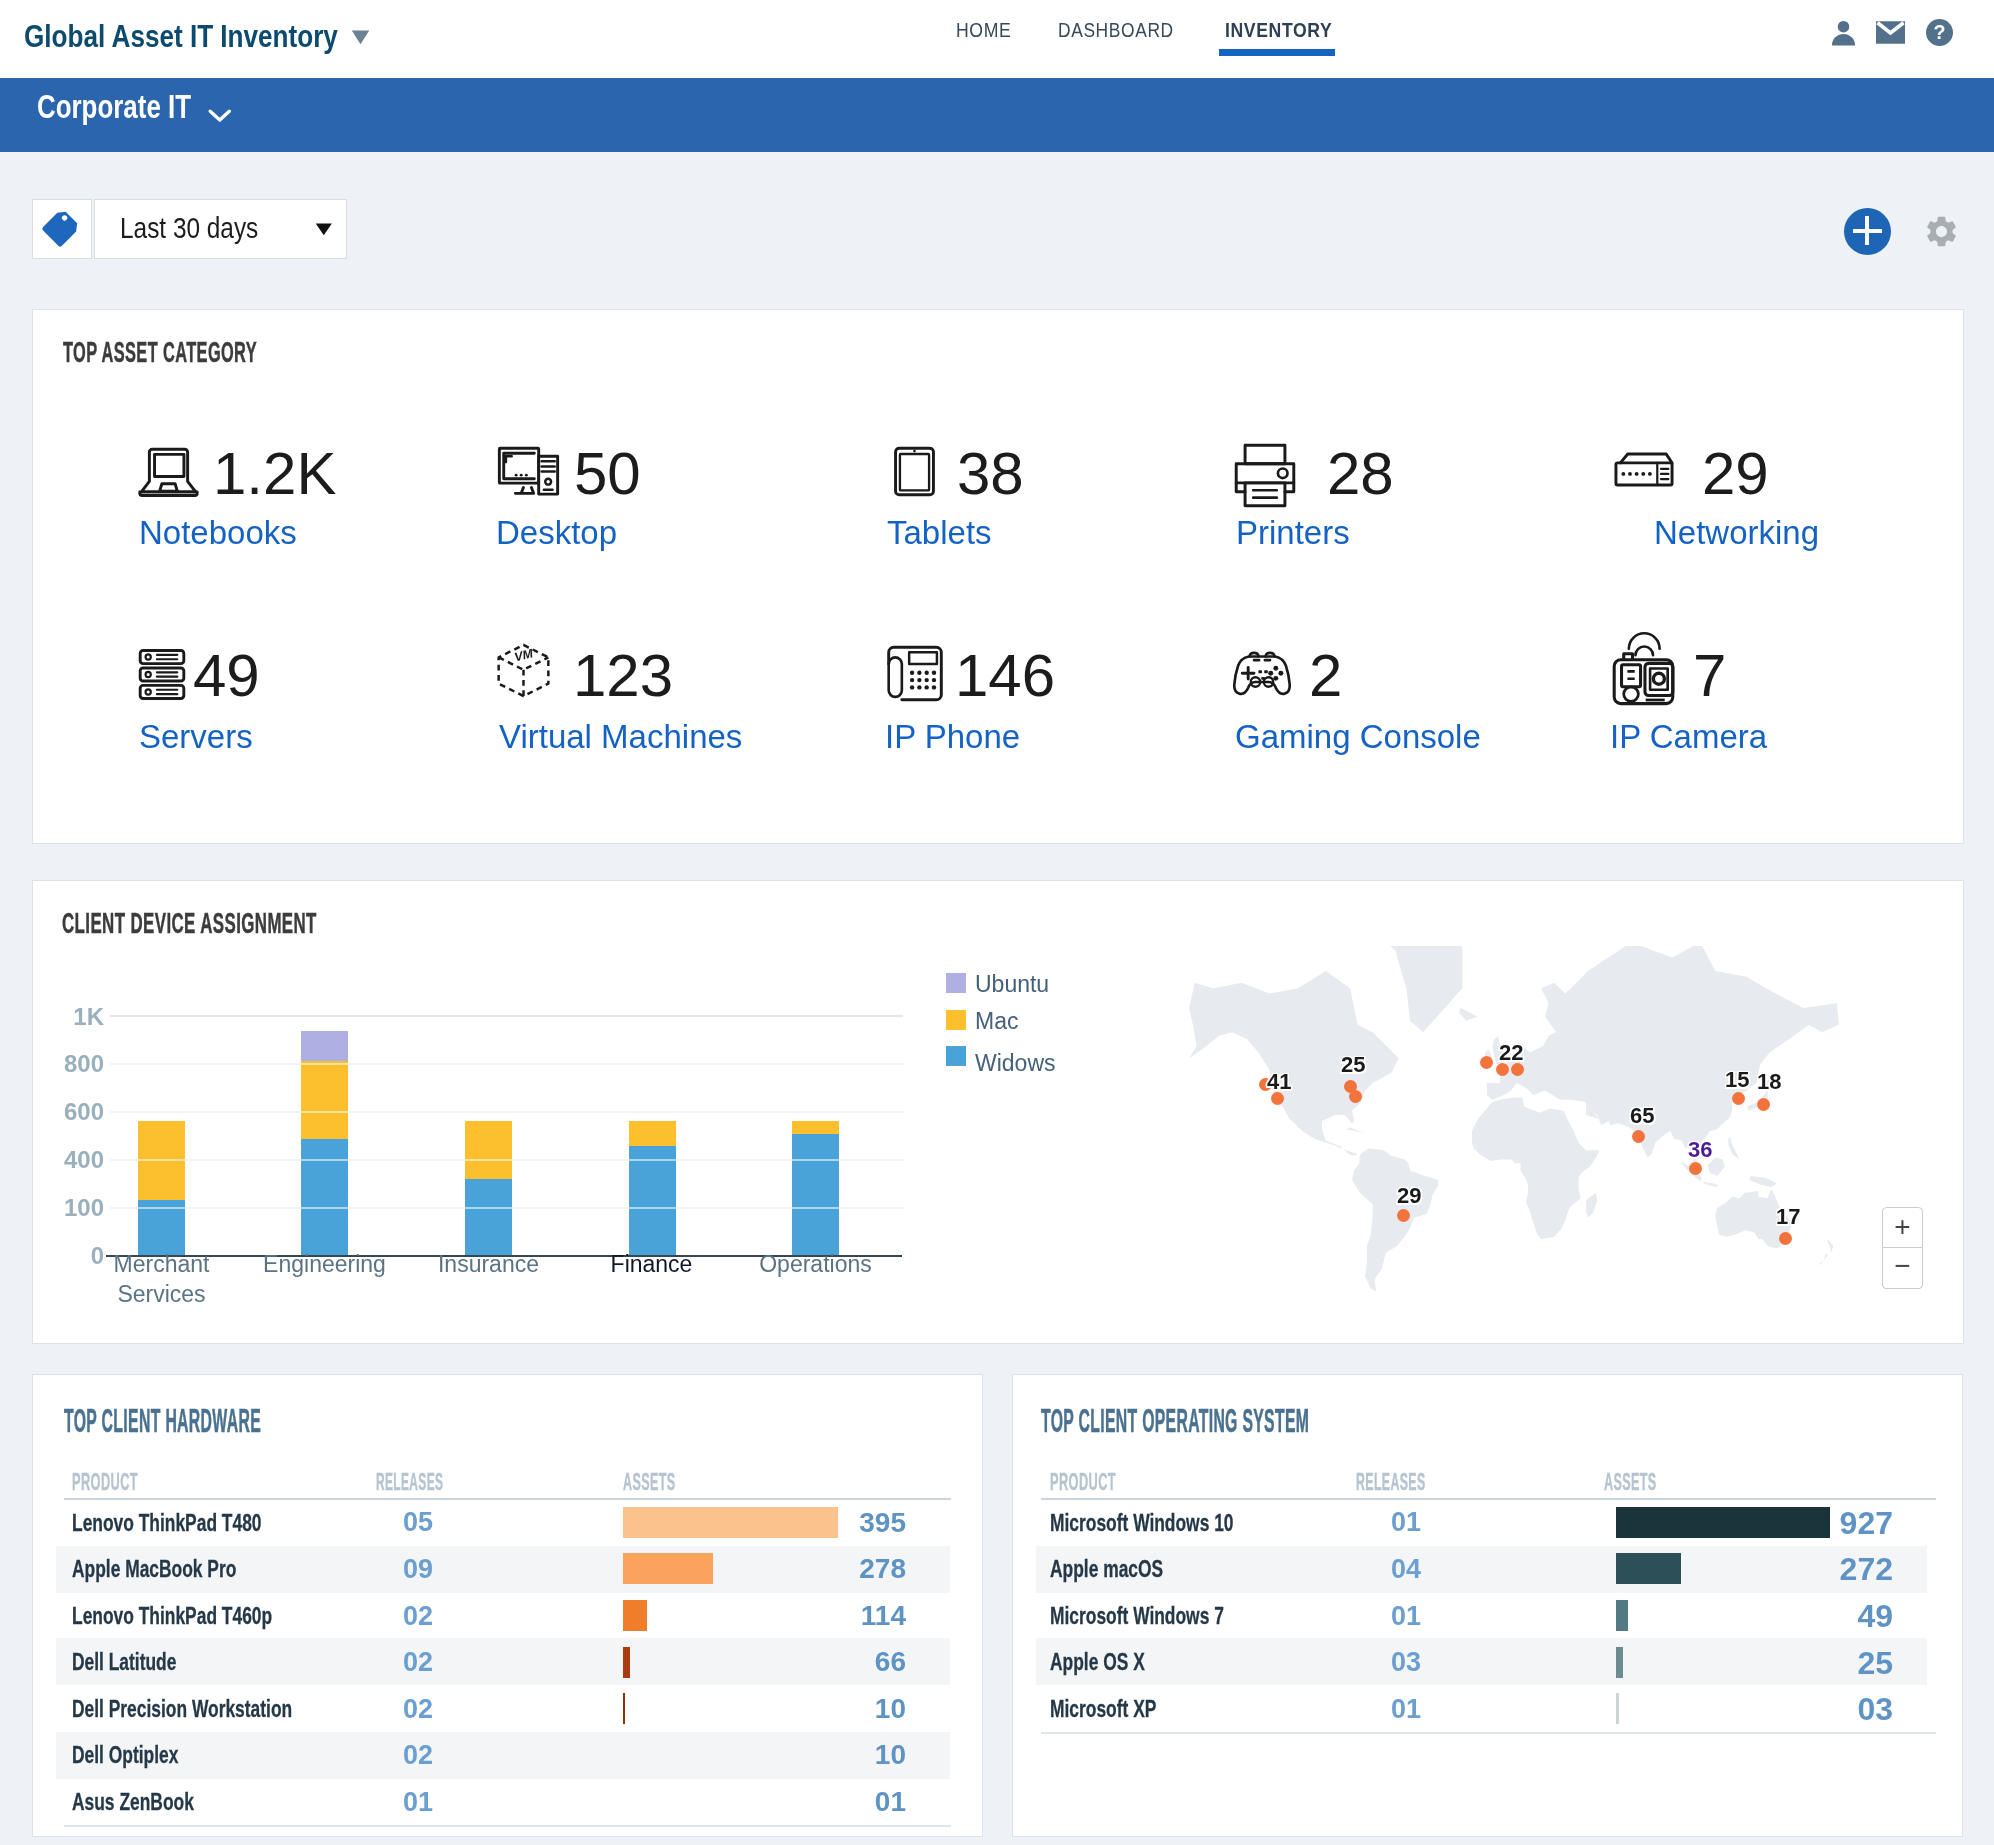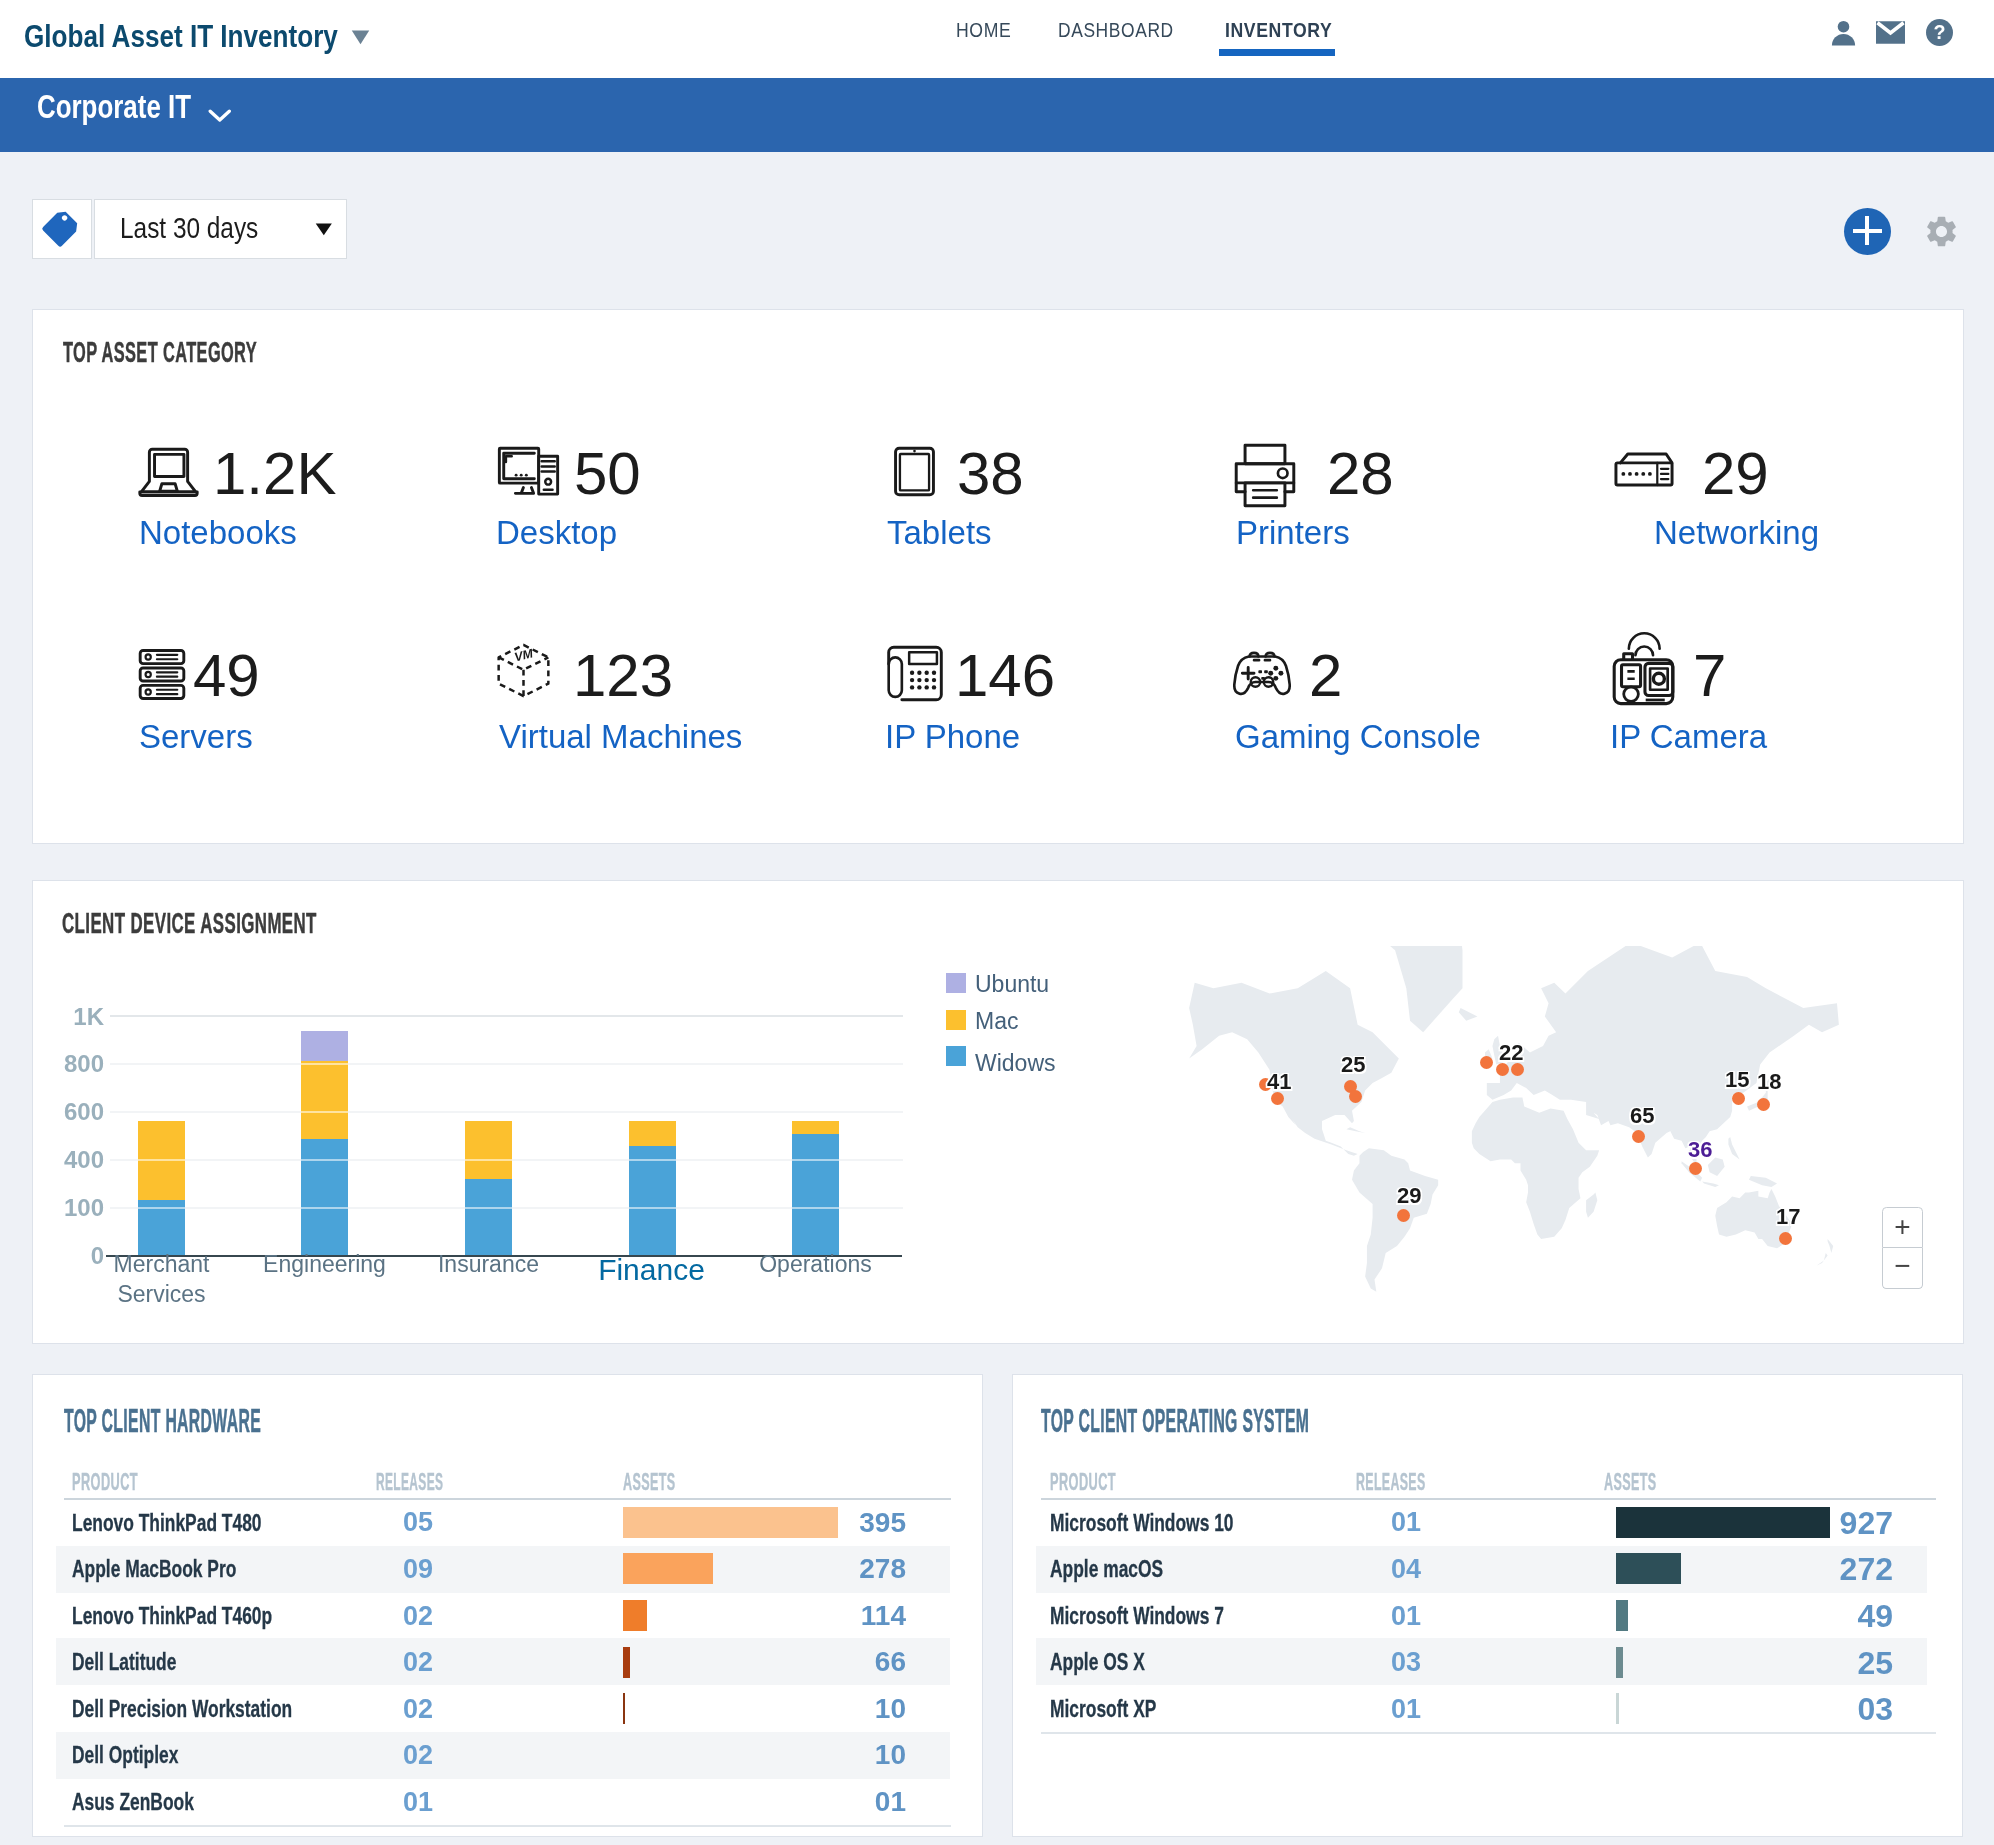--- a/index.html
+++ b/index.html
@@ -244,21 +244,21 @@
 <div class="abs" style="left:792px;top:1133px;width:47px;height:122px;background:#4aa3d8;"></div>
 <div class="abs" style="left:792px;top:1121px;width:47px;height:12.5px;background:#fcc02e;"></div>
 <div class="abs" style="left:110px;top:1207px;width:793px;height:1.5px;background:rgba(255,255,255,0.55);"></div>
 <div class="abs" style="left:110px;top:1159px;width:793px;height:1.5px;background:rgba(255,255,255,0.55);"></div>
 <div class="abs" style="left:110px;top:1111px;width:793px;height:1.5px;background:rgba(255,255,255,0.55);"></div>
 <div class="abs" style="left:110px;top:1063px;width:793px;height:1.5px;background:rgba(255,255,255,0.55);"></div>
 <div class="abs" style="left:106px;top:1255px;width:796px;height:2.2px;background:#37474f;"></div>
 <div class="abs" style="left:81px;top:1250px;width:161px;text-align:center;font-size:23px;color:#5b7384;line-height:1.3;">Merchant<br>Services</div>
 <div class="abs" style="left:244px;top:1250px;width:161px;text-align:center;font-size:23px;color:#5b7384;line-height:1.3;">Engineering</div>
 <div class="abs" style="left:408px;top:1250px;width:161px;text-align:center;font-size:23px;color:#5b7384;line-height:1.3;">Insurance</div>
-<div class="abs" style="left:571px;top:1250px;width:161px;text-align:center;font-size:30px;color:#0369a1;line-height:1.3;">Finance</div>
+<div class="abs" style="left:571px;top:1250px;width:161px;text-align:center;font-size:23px;color:#0f172a;line-height:1.3;">Finance</div>
 <div class="abs" style="left:735px;top:1250px;width:161px;text-align:center;font-size:23px;color:#5b7384;line-height:1.3;">Operations</div>
 <div class="abs" style="left:946px;top:973px;width:20px;height:20px;background:#aeb0e3;"></div>
 <div class="abs" style="left:975px;top:971px;font-size:23px;color:#44607a;">Ubuntu</div>
 <div class="abs" style="left:946px;top:1010px;width:20px;height:20px;background:#fcc02e;"></div>
 <div class="abs" style="left:975px;top:1008px;font-size:23px;color:#44607a;">Mac</div>
 <div class="abs" style="left:946px;top:1046px;width:20px;height:20px;background:#4aa3d8;"></div>
 <div class="abs" style="left:975px;top:1050px;font-size:23px;color:#44607a;">Widows</div>
 <svg class="abs" style="left:1159px;top:946px;" width="704" height="381" viewBox="0 0 960 520" fill="#e7ebef">
 <path d="M48.3 50.2 L73.9 57.7 L112.2 50.2 L150.6 64.9 L188.9 57.7 L227.2 34.0 L260.4 57.7 L270.7 107.4 L291.1 117.7 L326.9 153.6 L316.7 172.9 L303.9 180.1 L291.1 187.1 L280.9 197.1 L275.8 212.8 L263.0 224.8 L265.6 239.0 L263.0 241.8 L252.8 230.6 L240.0 230.6 L222.1 239.0 L222.1 250.0 L224.7 258.0 L227.2 265.9 L234.9 268.4 L247.7 273.6 L257.9 283.8 L265.6 286.3 L270.7 283.8 L255.3 278.7 L234.9 271.0 L211.9 263.2 L199.1 255.3 L188.9 247.3 L181.2 236.2 L186.3 244.5 L176.1 233.4 L168.4 218.9 L160.8 212.8 L155.7 203.5 L153.1 187.1 L150.6 169.2 L135.2 145.3 L119.9 127.4 L99.4 117.7 L81.6 122.6 L58.6 141.0 L40.7 153.6 L50.9 136.6 L45.8 107.4 L40.7 84.5 L48.3 50.2 Z"></path>
 <path d="M385.7 -94.0 L406.1 -57.9 L413.8 5.9 L413.8 57.7 L401.0 71.7 L360.1 117.7 L342.2 101.9 L337.1 57.7 L321.8 5.9 L296.2 -16.4 L316.7 -57.9 L355.0 -94.0 Z"></path>

